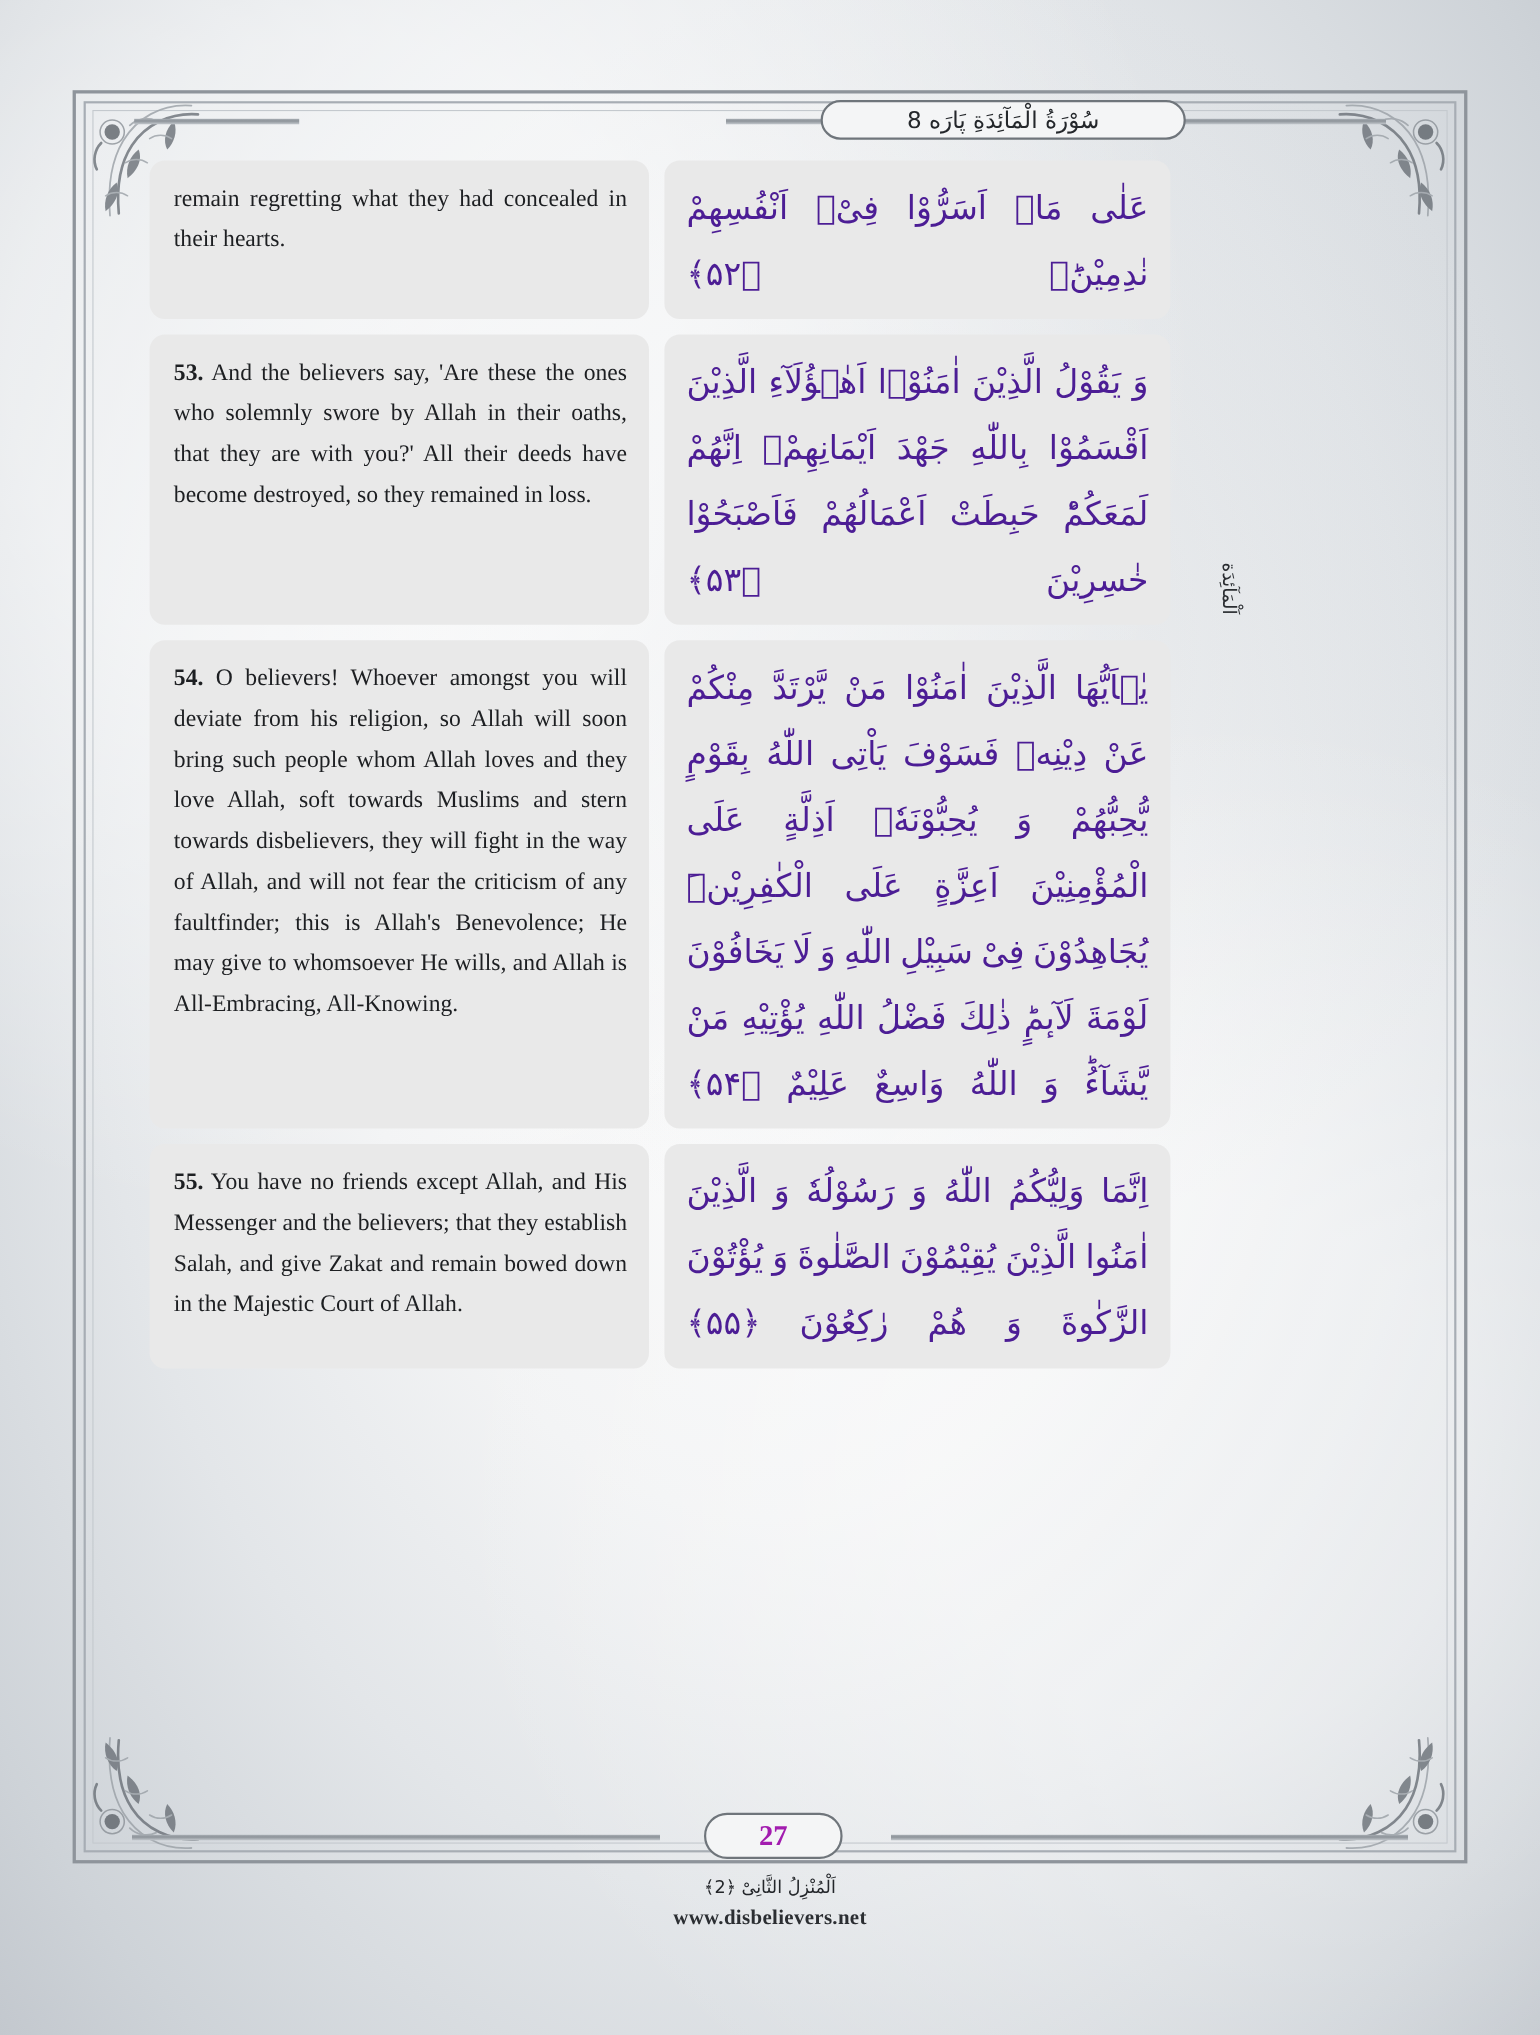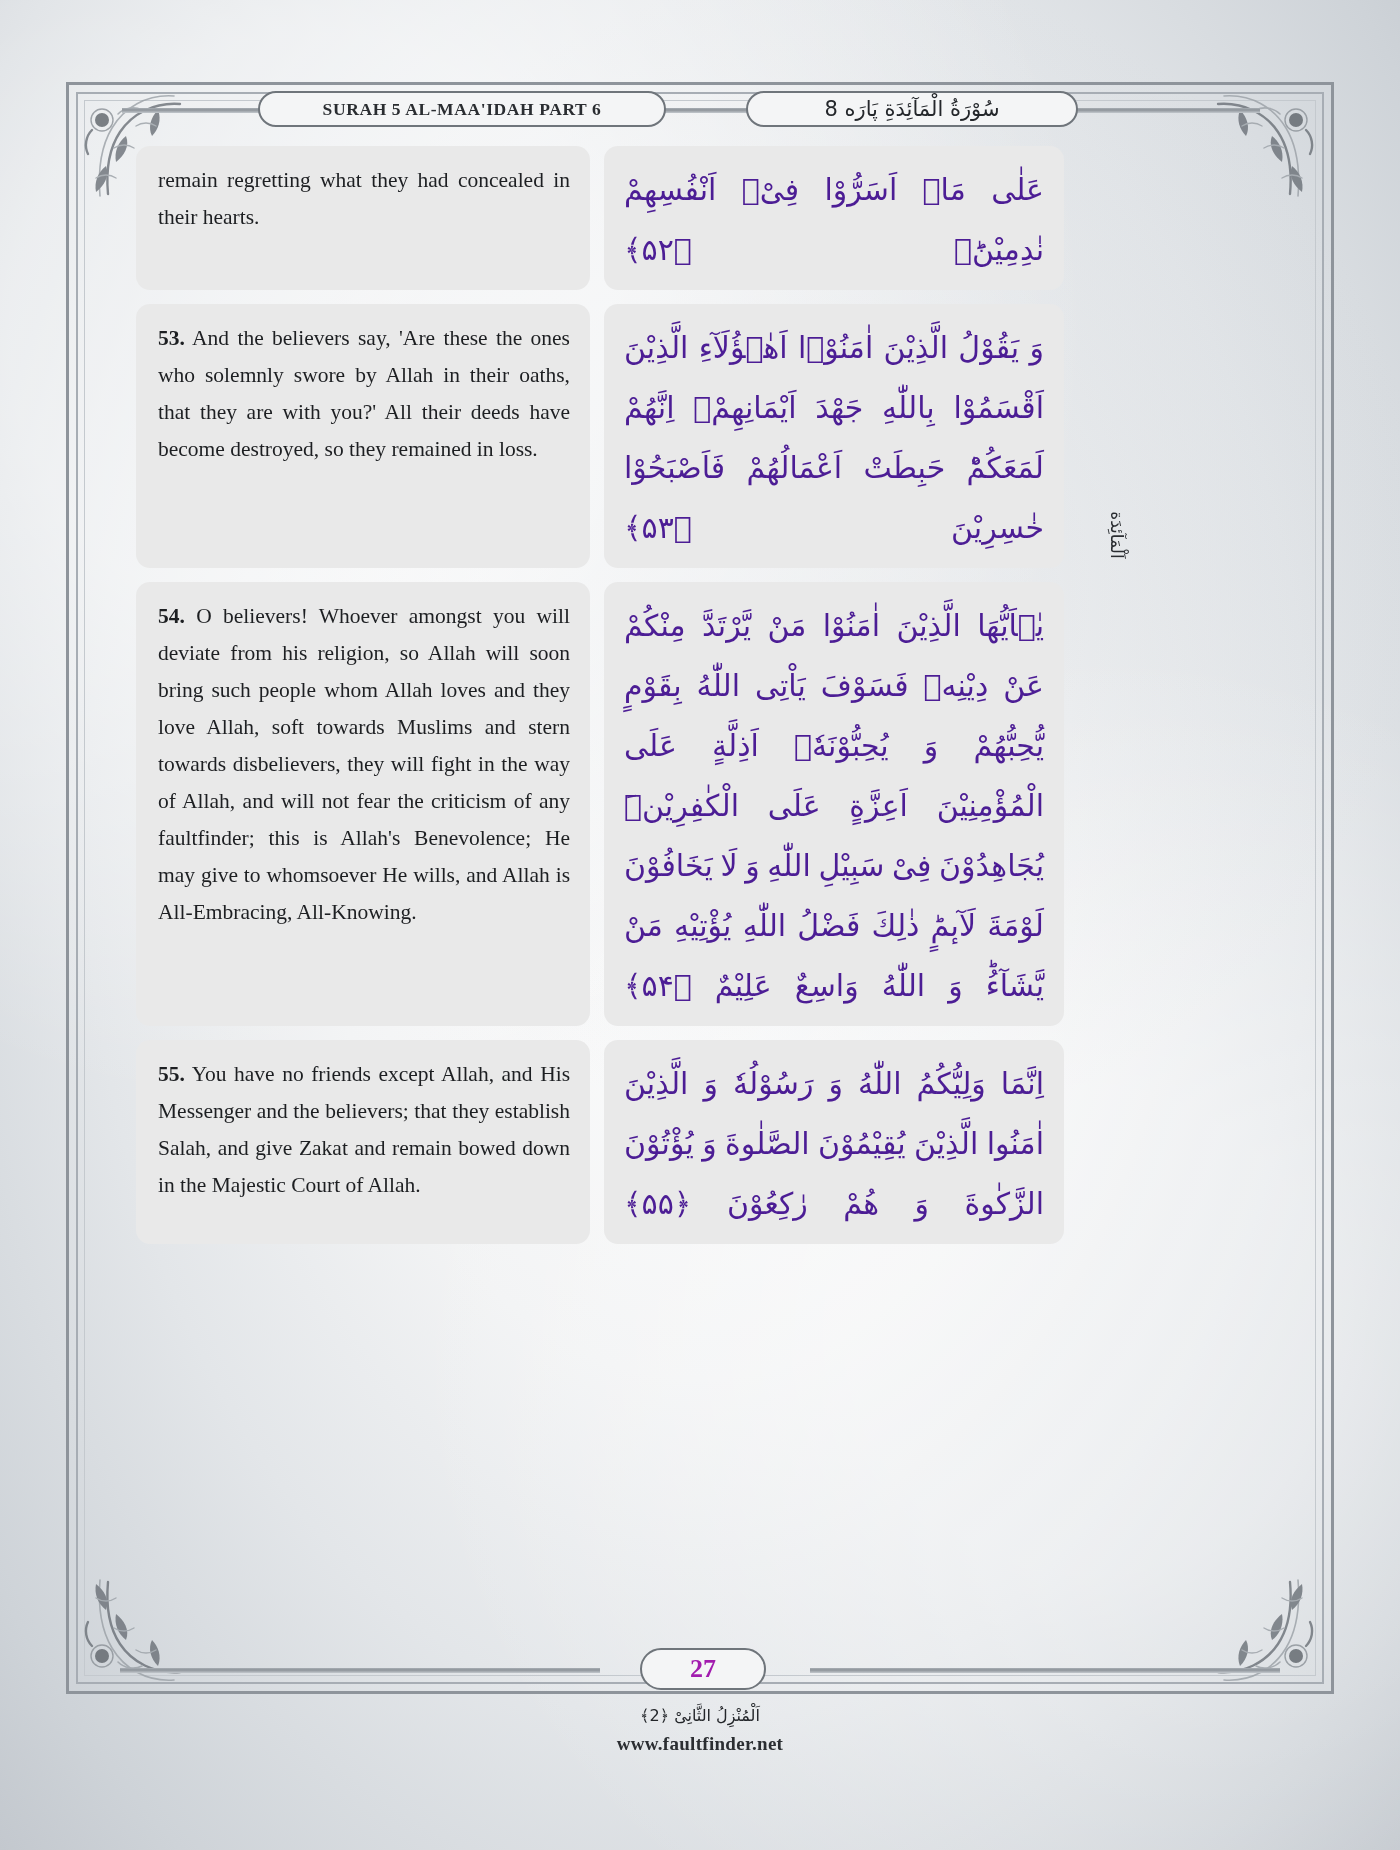--- a/index.html
+++ b/index.html
@@ -336,23 +336,20 @@
       <path d="M52 74 C58 70 66 70 72 74" stroke="#9aa0a6" stroke-width="1.4"></path>
       <path d="M34 104 C40 100 48 100 54 104" stroke="#9aa0a6" stroke-width="1.4"></path>
     </g>
   </svg>
 
   <div class="header-band">
     <div class="header-rule rule-left"></div>
     <div class="header-rule rule-mid"></div>
     <div class="header-rule rule-right"></div>
 
-    <div class="cartouche cartouche-left">
-      <span class="surah-title">SURAH 5 AL-MAA'IDAH PART 6</span>
-    </div>
     <div class="cartouche cartouche-right">
       <span class="surah-title-ar">سُوْرَةُ الْمَآئِدَةِ پَارَه 8</span>
     </div>
   </div>
 
   <div class="content">
 
     <div class="verse-row">
       <div class="panel panel-en">
         <p class="en-text"><span class="vnum"></span> <span>remain regretting what they had concealed in their hearts.</span></p>
@@ -398,15 +395,15 @@
   <div class="footer-band">
     <div class="footer-rule frule-left"></div>
     <div class="footer-rule frule-right"></div>
     <div class="page-num-cart">
       <span class="page-num">27</span>
     </div>
   </div>
 
   <div class="colophon">
     <p class="colophon-ar">اَلْمُنْزِلُ الثَّانِیْ ﴿2﴾</p>
-    <p class="colophon-url">www.faultfinder.net</p>
+    <p class="colophon-url">www.disbelievers.net</p>
   </div>
 </div>
 
 </body></html>

